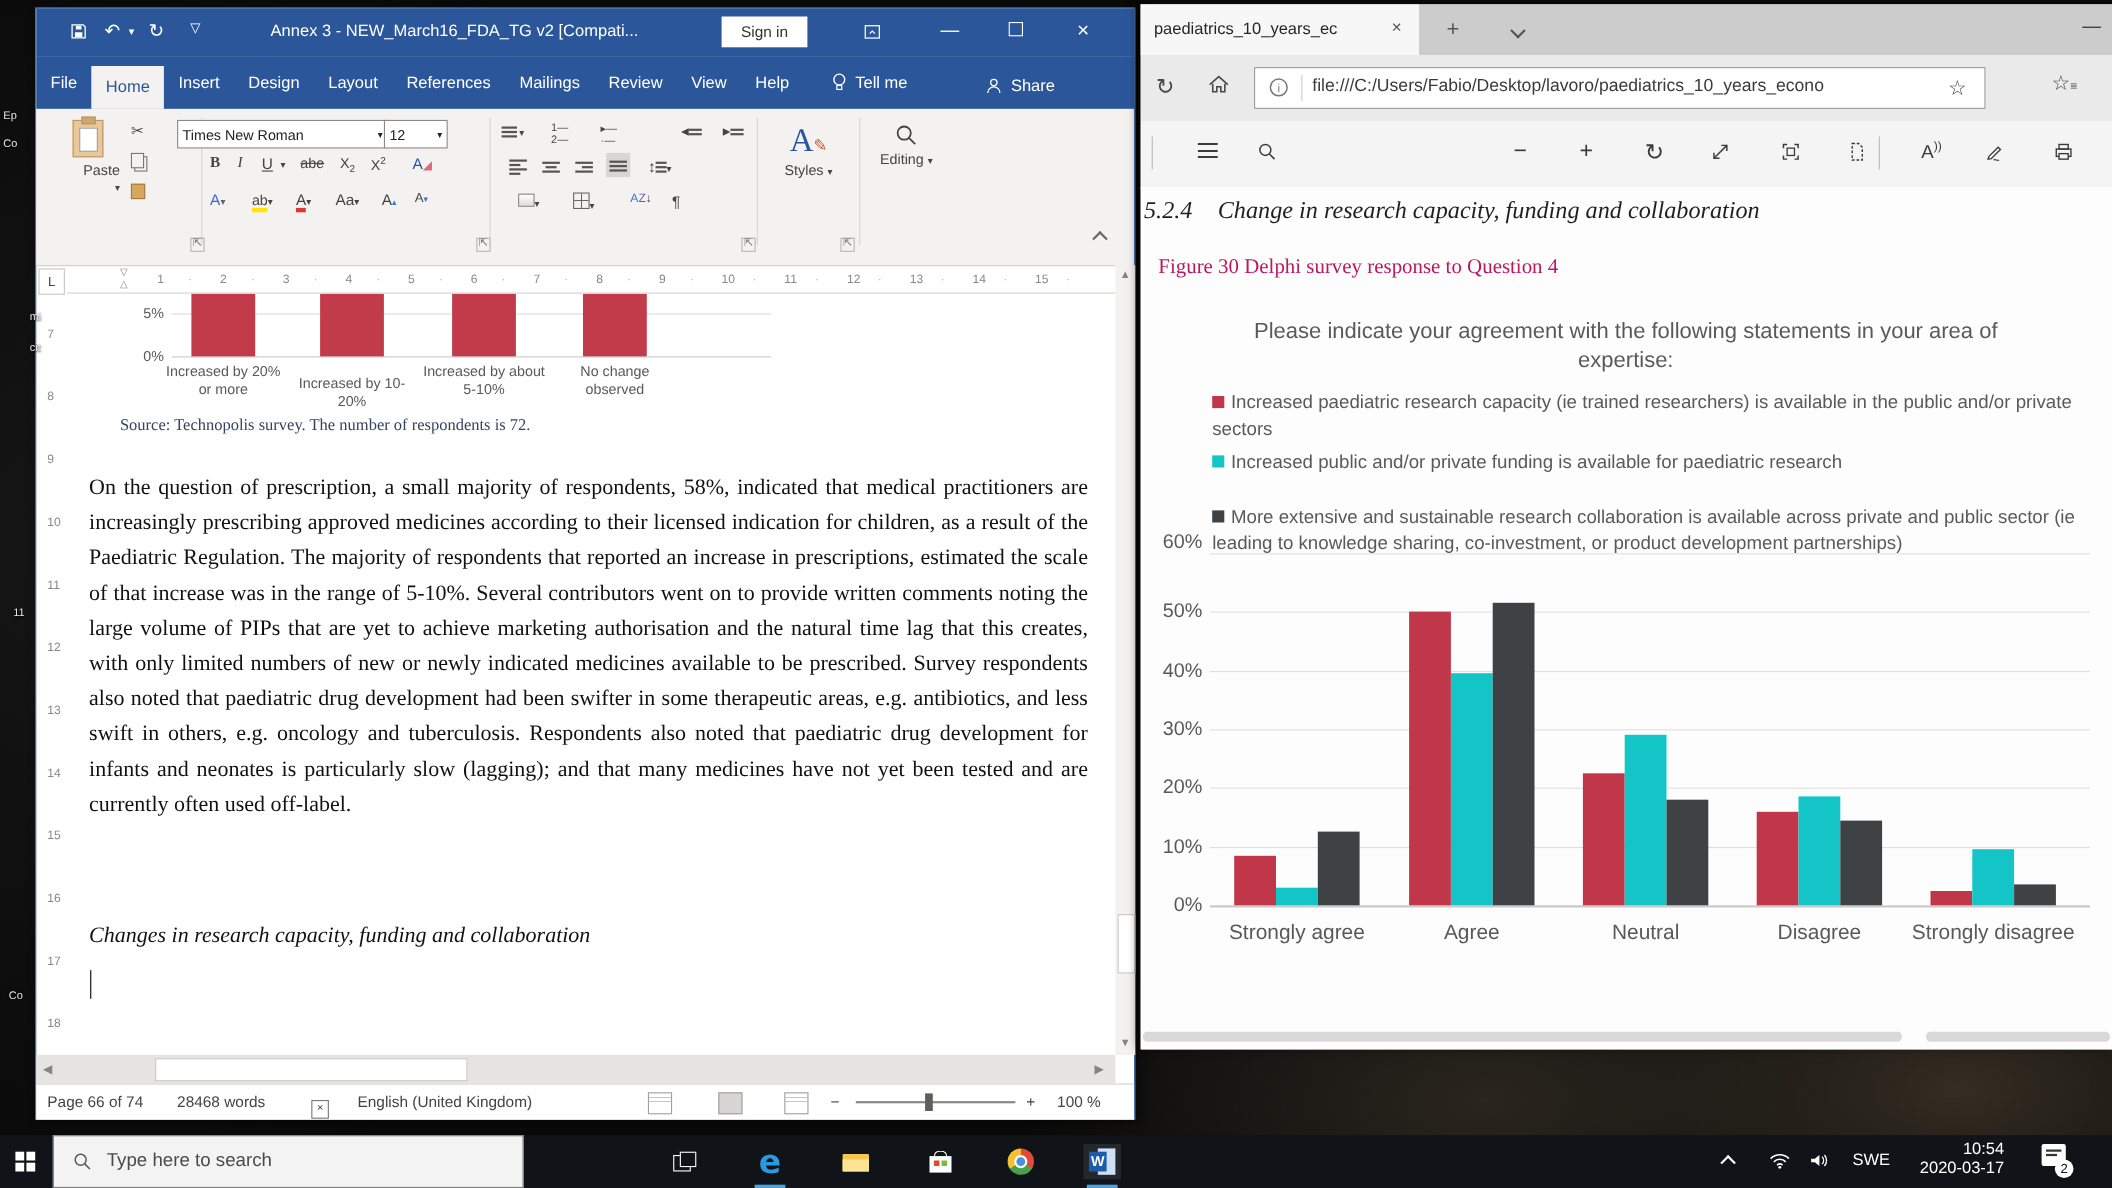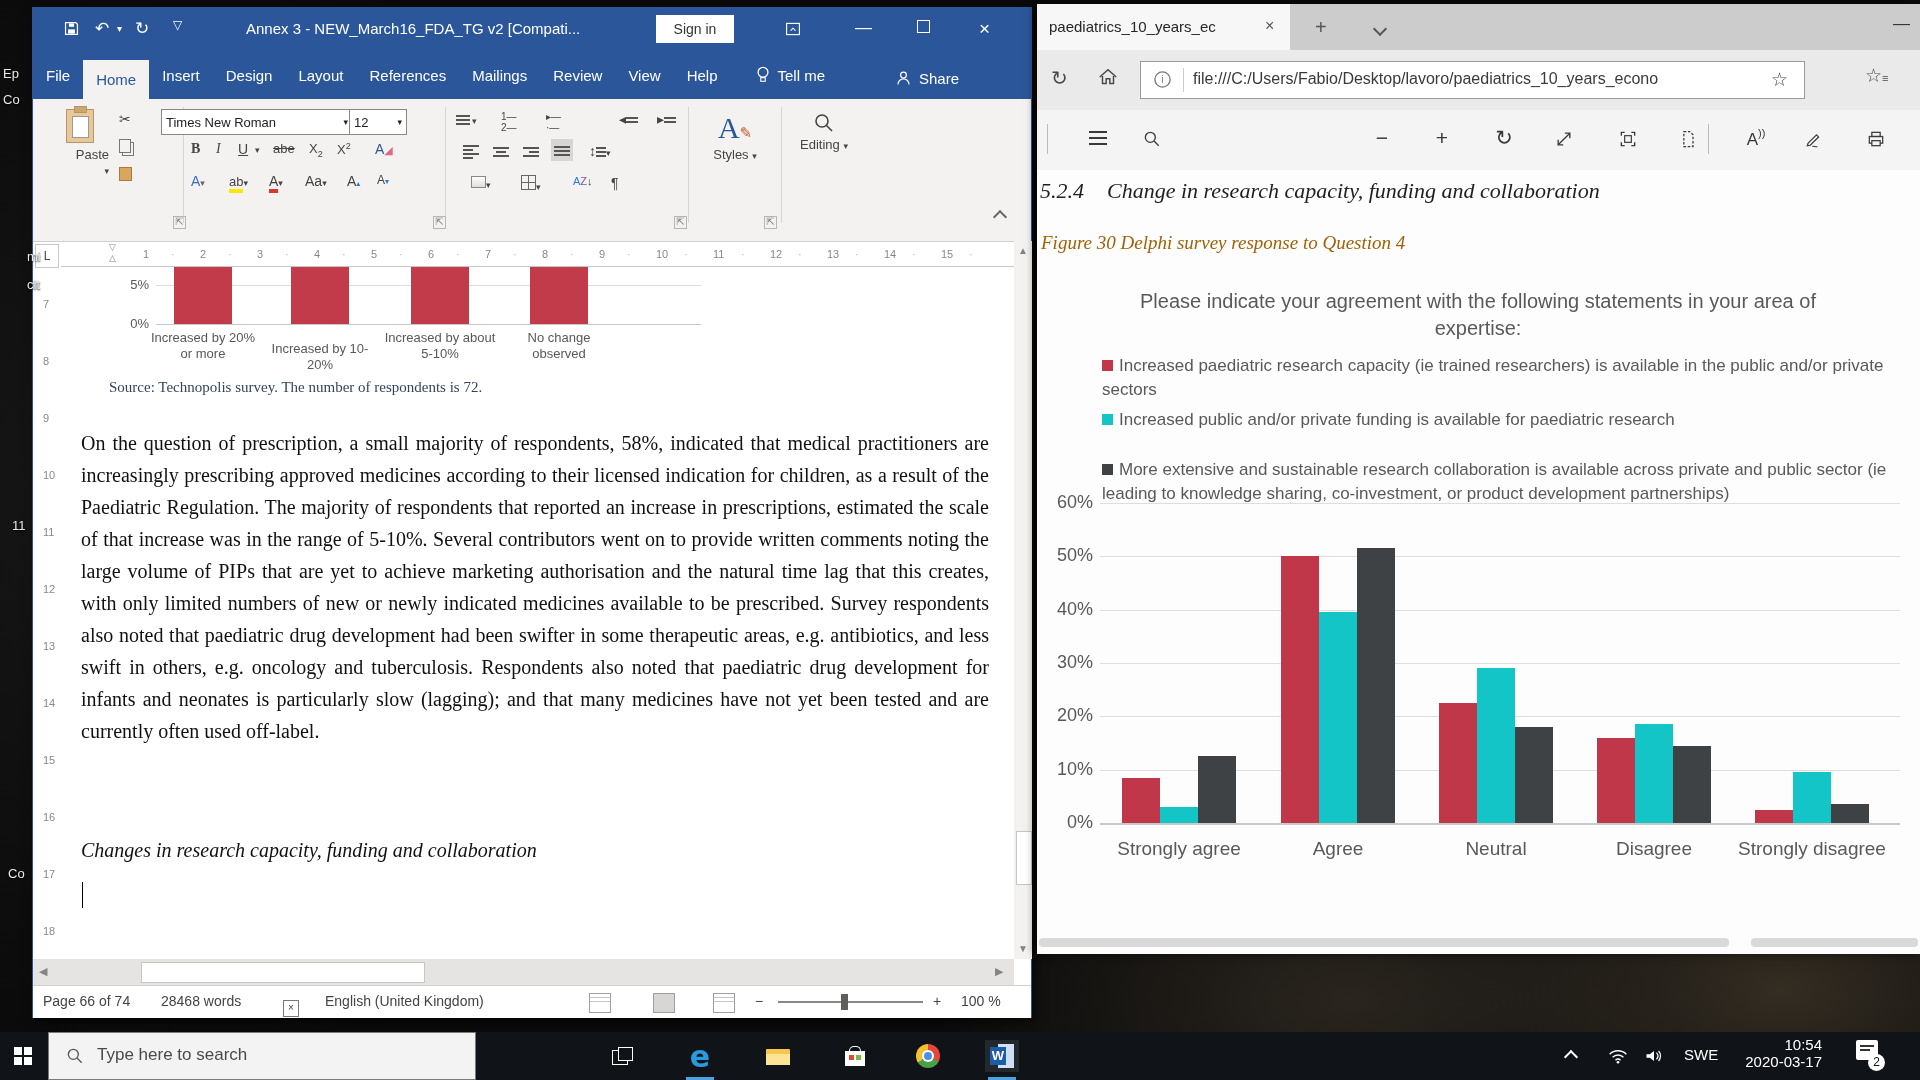--- a/index.html
+++ b/index.html
@@ -1,21 +1,21 @@
 <!DOCTYPE html>
 <html><head>
 <meta charset="utf-8">
 <style>
   html,body{margin:0;padding:0;width:1920px;height:1080px;overflow:hidden;
     font-family:"Liberation Sans",sans-serif;background:#0b0b0b;}
   #desktop{position:absolute;inset:0;
     background:radial-gradient(ellipse 600px 300px at 1350px 1000px,#2a251e 0%,rgba(20,18,14,0) 70%),
                radial-gradient(ellipse 500px 260px at 1780px 990px,#342d22 0%,rgba(20,18,14,0) 70%),
                radial-gradient(ellipse 900px 700px at 120px 500px,#161616 0%,#0a0a0a 80%);}
-  .frag{position:absolute;color:#e8e8e8;font-size:13px;text-shadow:0 1px 2px #000;}
+  .frag{position:absolute;color:#e8e8e8;font-size:10px;text-shadow:0 1px 2px #000;margin-top:34px;}
   
   #word{position:absolute;left:32px;top:7px;width:1000px;height:1011px;background:#fff;
     border:1px solid #2b579a;box-sizing:border-box;box-shadow:3px 3px 10px rgba(0,0,0,.6);}
   .wtitle{position:absolute;left:0;top:0;width:100%;height:43px;background:#2b579a;color:#fff;}
   .wtitle .tico{position:absolute;top:10px;color:#fff;font-size:17px;cursor:default;}
   .ttl{position:absolute;left:213px;top:12px;font-size:15px;white-space:nowrap;}
   .signin{position:absolute;left:623px;top:7px;width:78px;height:28px;background:#fff;color:#333;
     font-size:14px;text-align:center;line-height:28px;}
   .wmenu{position:absolute;left:0;top:43px;width:100%;height:48px;background:#2b579a;display:flex;
     align-items:stretch;color:#fff;font-size:15px;}
@@ -76,22 +76,22 @@
   .urlbox{position:absolute;left:103px;top:11px;width:665px;height:38px;background:#fff;
     border:1px solid #9a9a9a;box-sizing:border-box;}
   .urltxt{position:absolute;left:52px;top:8px;font-size:16px;color:#3a3a3a;white-space:nowrap;
     overflow:hidden;width:560px;}
   .etools{position:absolute;left:0;top:106px;width:100%;height:60px;background:#f4f4f4;
     border-bottom:1px solid #d6d6d6;color:#3a3a3a;}
   .eico{position:absolute;top:16px;width:30px;height:28px;text-align:center;font-size:21px;color:#3a3a3a;}
   .econtent{position:absolute;left:0;top:166px;width:883px;height:784px;background:#fdfdfd;overflow:hidden;}
   .pdfhead{position:absolute;top:8px;font-family:"Liberation Serif",serif;font-style:italic;
     font-size:22px;color:#1f1f1f;}
-  .figcap{position:absolute;left:4px;top:62px;font-family:"Liberation Serif",serif;font-style:italic;
-    font-size:19px;color:#a16207;}
+  .figcap{position:absolute;left:16px;top:62px;font-family:"Liberation Serif",serif;
+    font-size:19px;color:#be185d;}
   .ctitle{position:absolute;left:81px;top:118px;width:720px;text-align:center;font-size:20px;
     color:#595959;line-height:27px;}
   .legend{position:absolute;left:65px;width:810px;font-size:17px;color:#595959;line-height:24px;}
   .lsq{display:inline-block;width:11px;height:11px;margin-right:6px;}
   .plot{position:absolute;left:63px;top:333px;width:800px;height:320px;border-bottom:2px solid #c9c9c9;}
   .grid2{position:absolute;left:0;width:800px;height:1px;background:#dedede;}
   .bar2{position:absolute;bottom:0;width:38px;}
   .ytick{position:absolute;left:8px;width:48px;text-align:right;font-size:18px;color:#595959;}
   .xcat{position:absolute;top:668px;width:160px;text-align:center;font-size:19px;color:#595959;}
   .pdfsource{position:absolute;left:4px;top:718px;font-family:"Liberation Serif",serif;
@@ -433,21 +433,21 @@
           <div class="xcat" style="left: 695px;">Strongly disagree</div>
         </div>
       <div class="pagebar" style="left:2px;width:690px"></div>
       <div class="pagebar" style="left:714px;width:167px"></div>
     <div class="ytick" style="top: 642px;">0%</div>
         <div class="ytick" style="top: 588.667px;">10%</div>
         <div class="ytick" style="top: 535.333px;">20%</div>
         <div class="ytick" style="top: 482px;">30%</div>
         <div class="ytick" style="top: 428.667px;">40%</div>
         <div class="ytick" style="top: 375.333px;">50%</div>
-        <div class="ytick" style="top: 322px;">60%</div>
+        <div class="ytick" style="top: 312px;">60%</div>
       </div>
   </div>
 
   <div id="taskbar">
     <div class="tico2" style="left:6px">
       <span style="display:grid;grid-template-columns:8px 8px;gap:2px">
           <i style="width:8px;height:8px;background:#fff"></i>
           <i style="width:8px;height:8px;background:#fff"></i>
           <i style="width:8px;height:8px;background:#fff"></i>
           <i style="width:8px;height:8px;background:#fff"></i>

